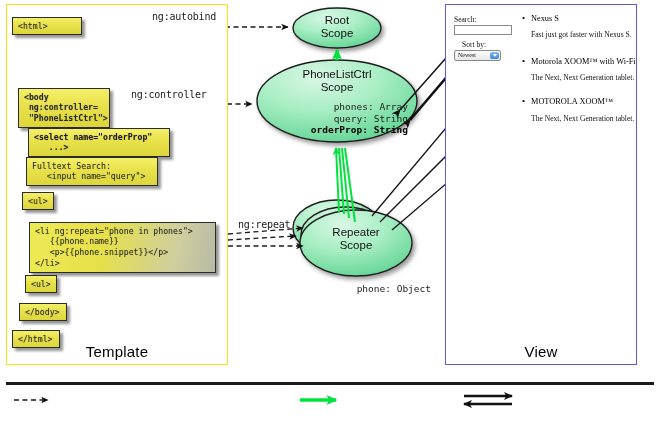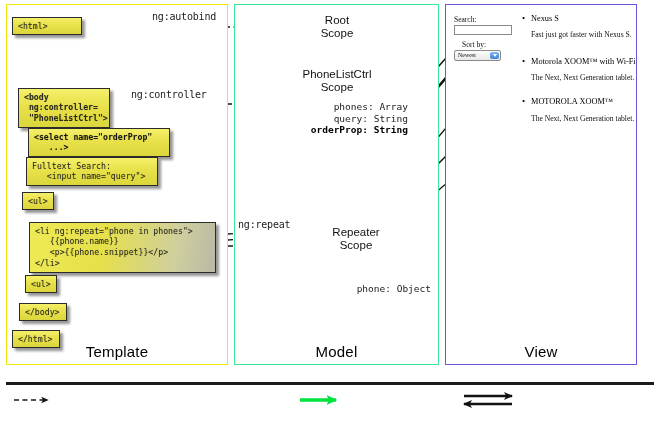--- a/index.html
+++ b/index.html
@@ -242,23 +242,20 @@
       <line x1="14" y1="400" x2="48" y2="400" stroke="#1a1a1a" stroke-width="1.3" stroke-dasharray="5,3.5" marker-end="url(#arrowBlackSm)"></line>
       <line x1="300" y1="400" x2="336" y2="400" stroke="#00e33c" stroke-width="3.4" marker-end="url(#arrowGreen)"></line>
       <line x1="464" y1="396" x2="512" y2="396" stroke="#111" stroke-width="2.4" marker-end="url(#arrowBlack)"></line>
       <line x1="512" y1="404" x2="464" y2="404" stroke="#111" stroke-width="2.4" marker-end="url(#arrowBlack)"></line>
     </g>
   </svg>
 
   <div class="col col-template">
     <div class="col-label">Template</div>
   </div>
-  <div class="col col-model">
-    <div class="col-label">Model</div>
-  </div>
   <div class="col col-view">
     <div class="col-label">View</div>
   </div>
 
   <div class="code-box" style="left:12px;  top:17px;  width:70px;">&lt;html&gt;</div>
 
   <div class="code-box" style="left:18px;  top:88px;  width:92px;font-weight:bold;">&lt;body
  ng:controller=
  "PhoneListCtrl"&gt;</div>
 

